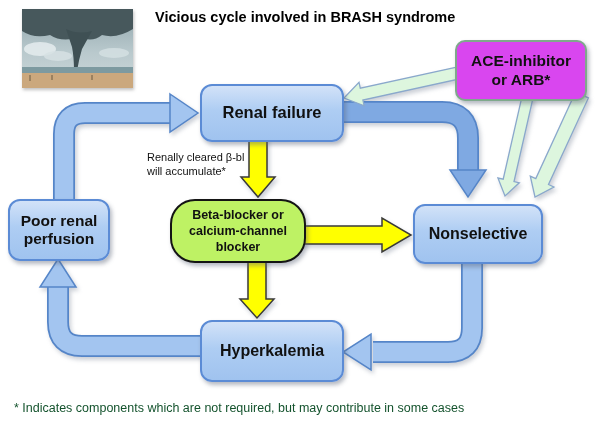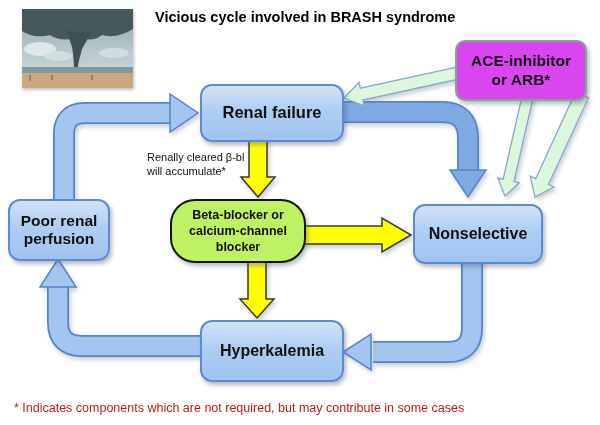--- a/index.html
+++ b/index.html
@@ -38,21 +38,21 @@
     position:absolute;left:155px;top:9px;z-index:3;
     font-size:14.5px;font-weight:bold;color:#000000;text-align:right;
   }
   .annot{
     position:absolute;z-index:3;font-size:11px;font-weight:normal;color:#111;
     line-height:1.3;white-space:pre-line;
   }
   #annot-renally{left:147px;top:150px;}
   #annot-nonselective{left:307px;top:191px;}
   .footnote{
-    position:absolute;left:14px;top:401px;z-index:3;font-size:12.5px;color:#b91c1c;
+    position:absolute;left:14px;top:401px;z-index:3;font-size:12.5px;color:#14532d;
   }
   .tornado{
     position:absolute;left:22px;top:9px;width:111px;height:79px;z-index:2;
     box-shadow:1px 2px 3px rgba(100,100,100,0.4);
   }
 </style>
 </head>
 <body>
 
 <div class="canvas">

